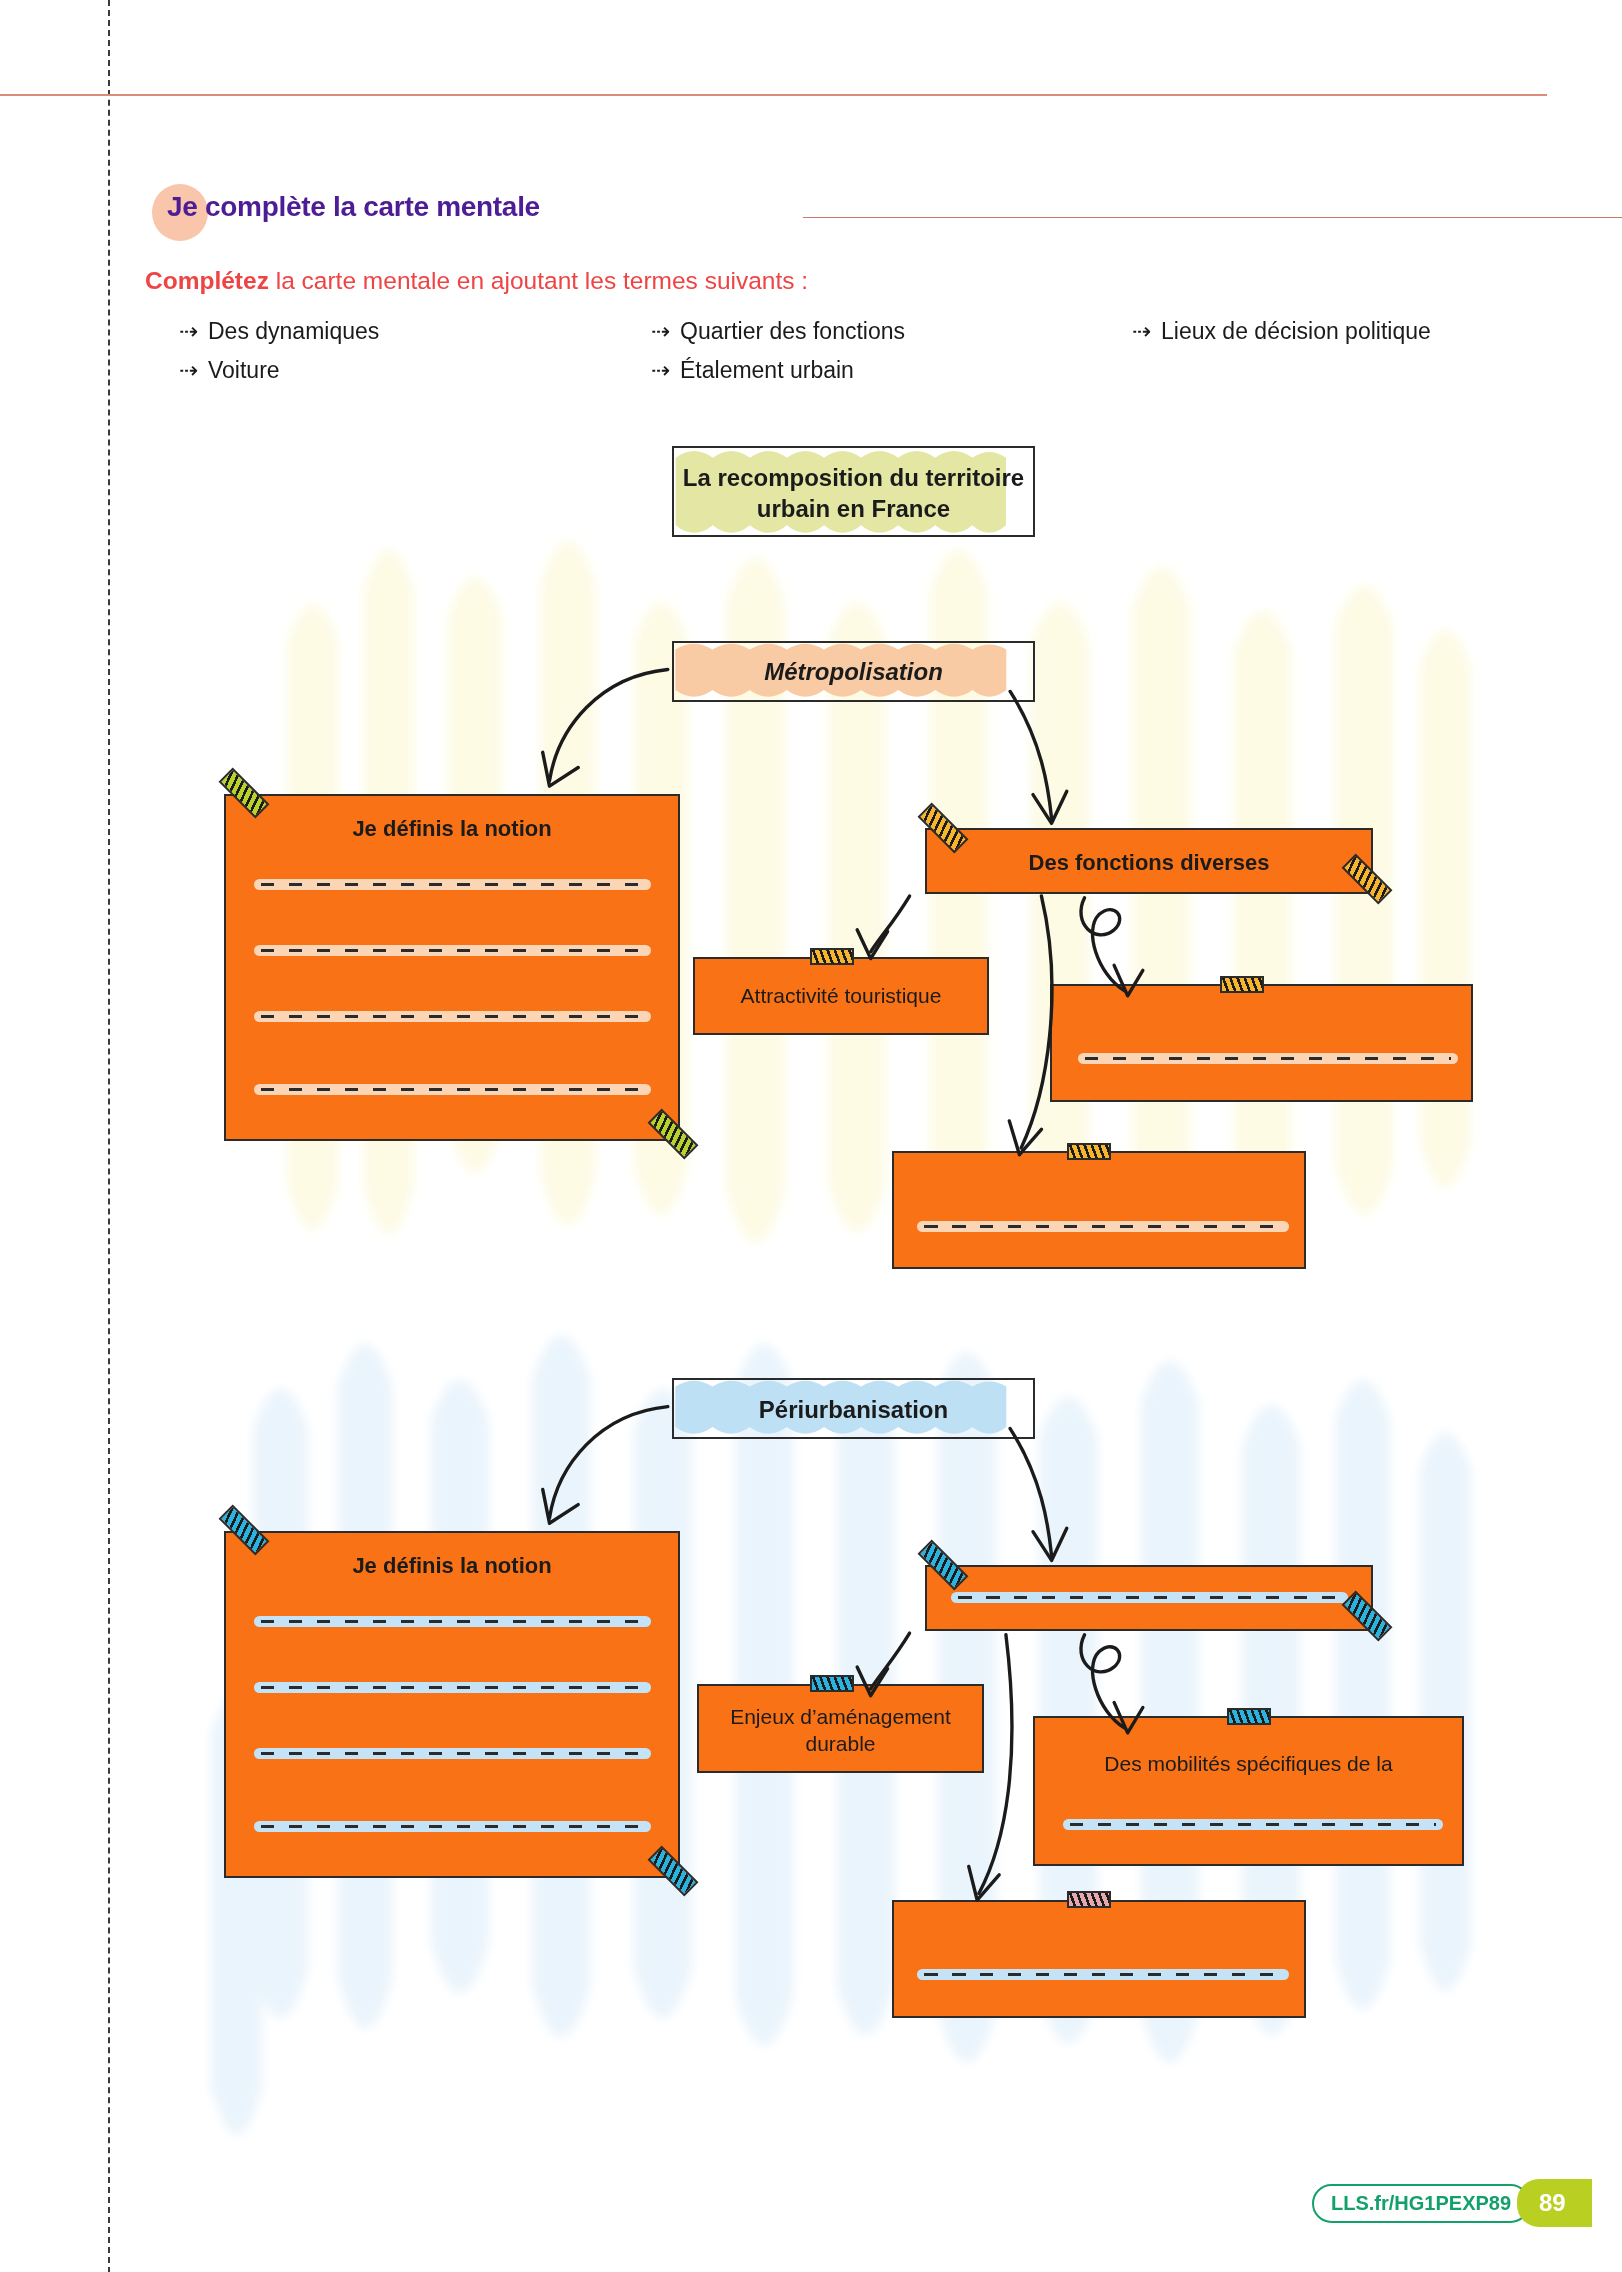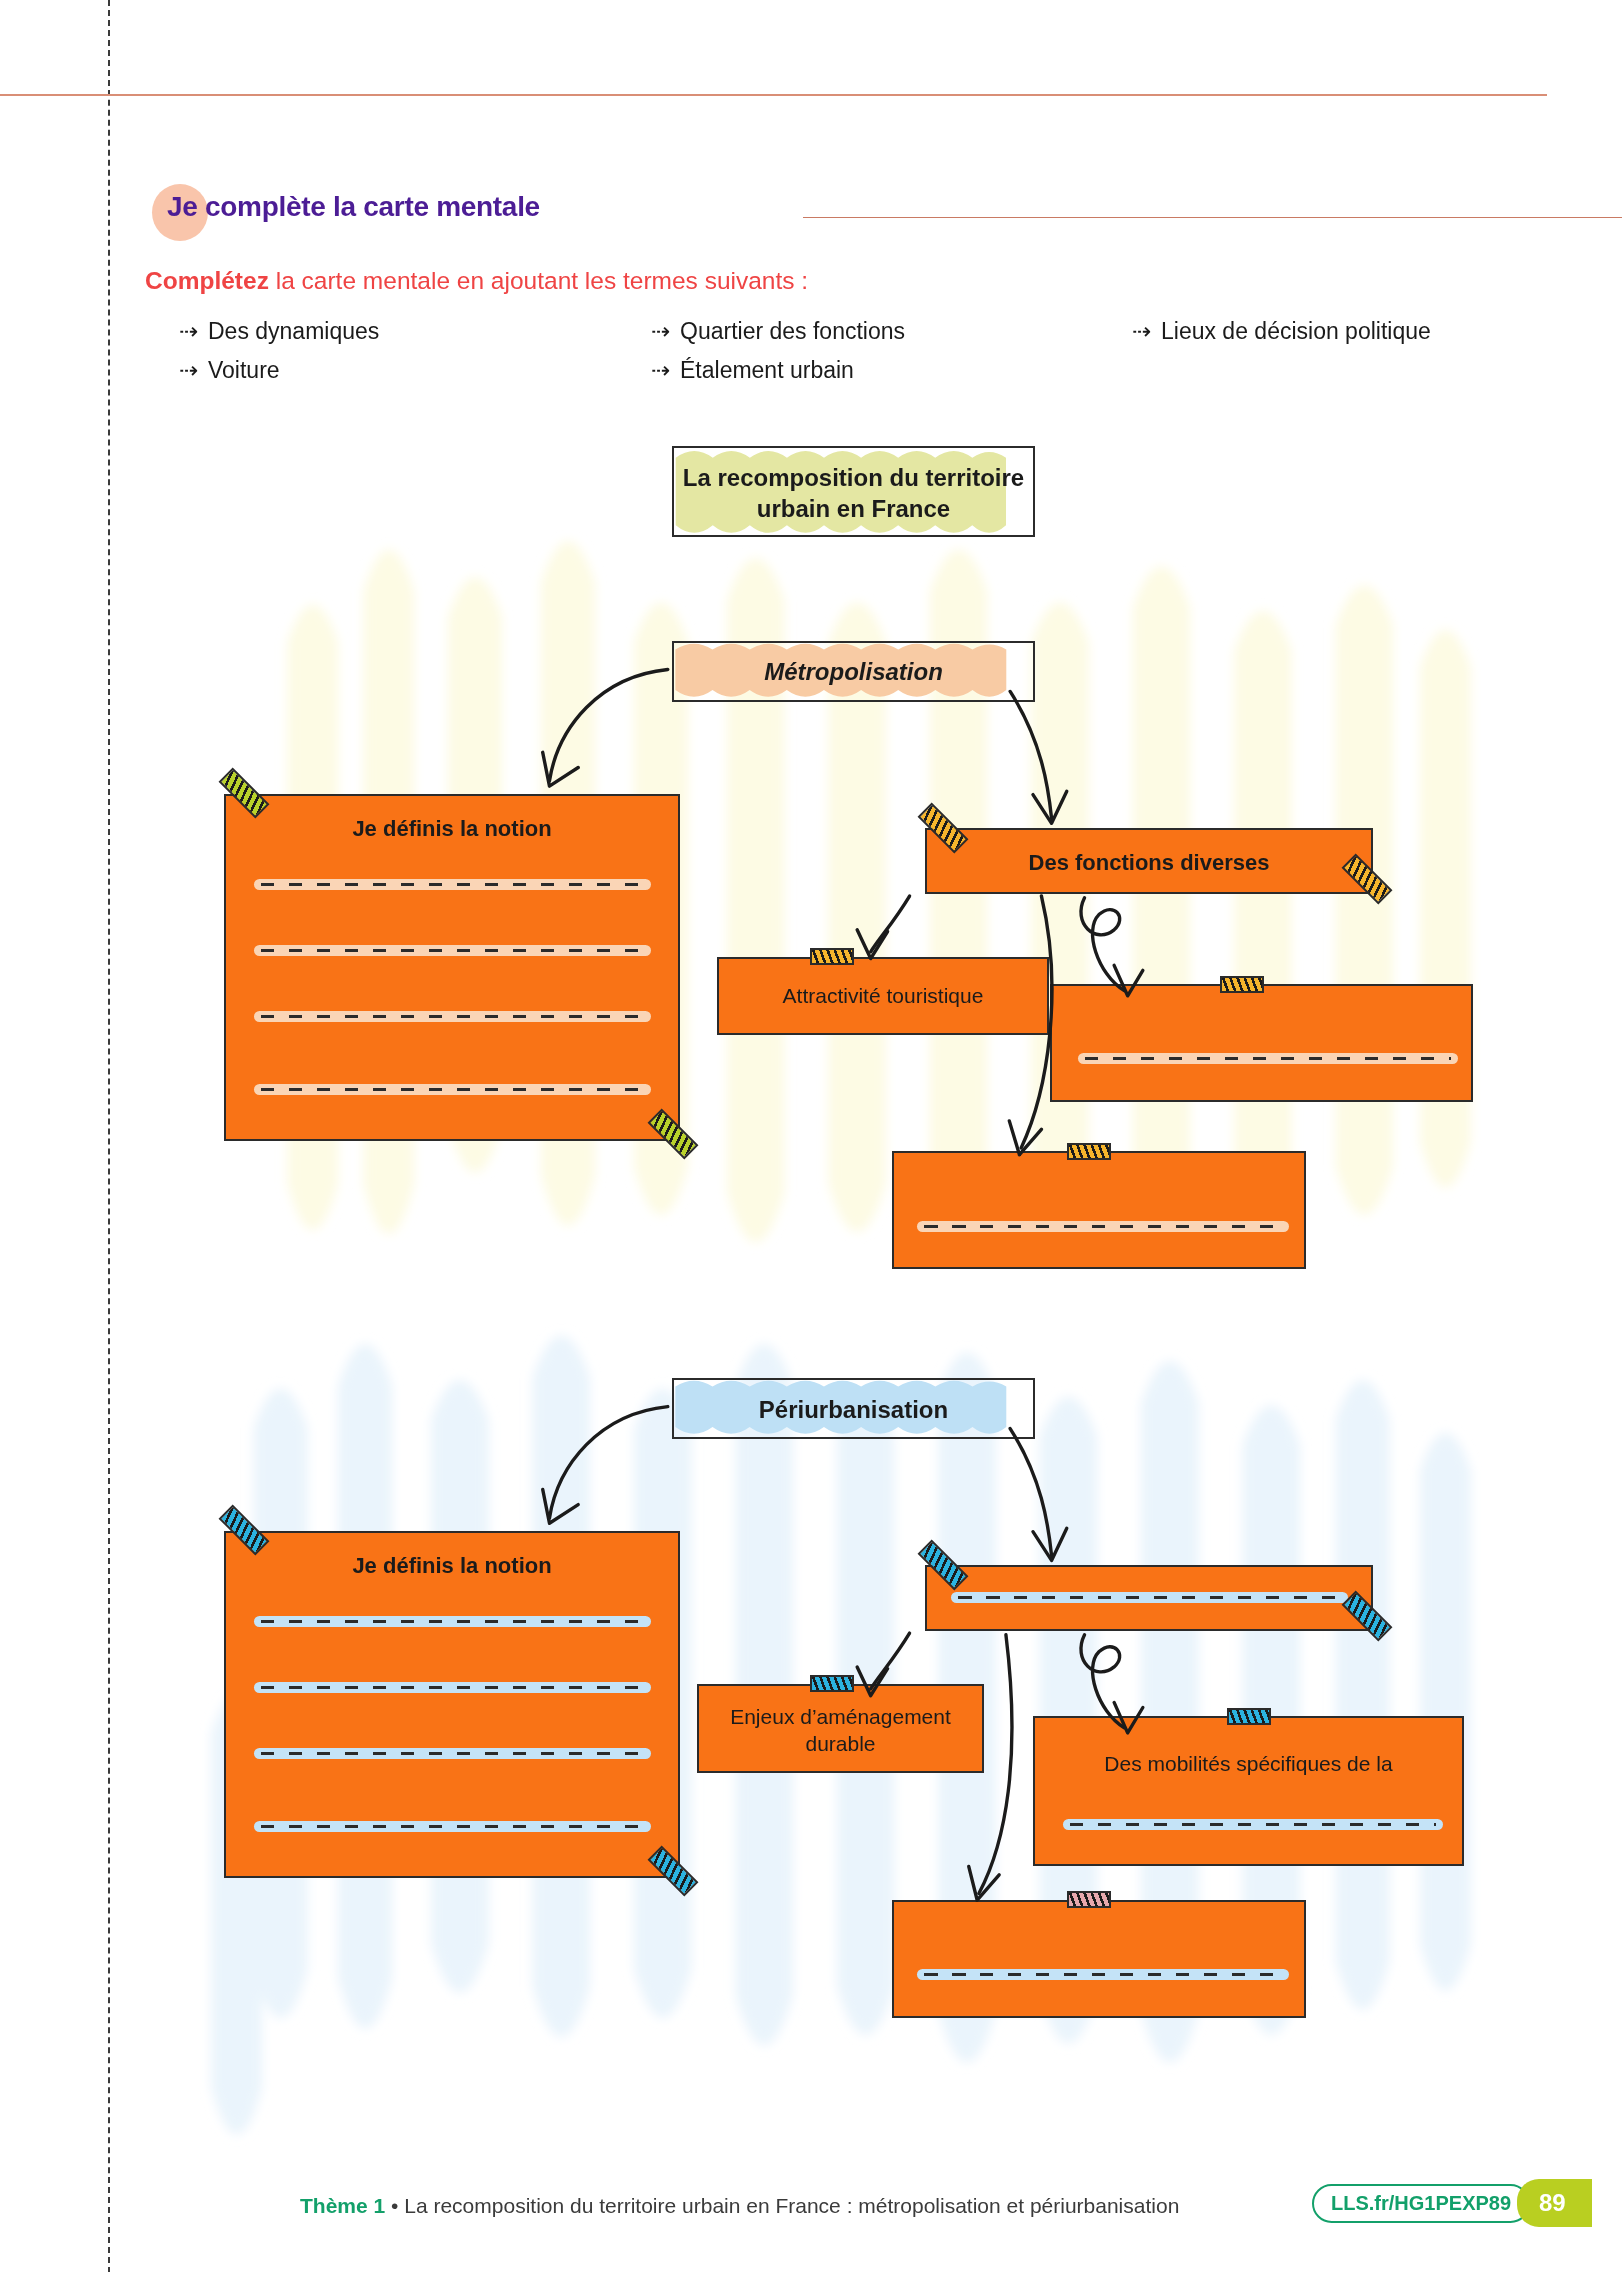--- a/index.html
+++ b/index.html
@@ -237,21 +237,21 @@
 <div class="wline orange" style="left:254px;top:1084px;width:397px;"></div>
 <div class="tape diag g" style="left:218px;top:783px;transform:rotate(45deg);"></div>
 <div class="tape diag g" style="left:647px;top:1124px;transform:rotate(45deg);"></div>
 
 <div class="node" style="left:925px;top:828px;width:448px;height:66px;">
   <div class="node-label bold" style="top:20px;text-align:center;">Des fonctions diverses</div>
 </div>
 <div class="tape diag o" style="left:917px;top:818px;transform:rotate(45deg);"></div>
 <div class="tape diag o" style="left:1341px;top:869px;transform:rotate(45deg);"></div>
 
-<div class="node" style="left:693px;top:957px;width:332px;height:78px;margin-left:24px;">
+<div class="node" style="left:693px;top:957px;width:296px;height:78px;">
   <div class="node-label" style="top:25px;">Attractivité touristique</div>
 </div>
 <div class="tape flat o" style="left:810px;top:948px;"></div>
 
 <div class="node" style="left:1050px;top:984px;width:423px;height:118px;"></div>
 <div class="wline orange" style="left:1078px;top:1053px;width:380px;"></div>
 <div class="tape flat o" style="left:1220px;top:976px;"></div>
 
 <div class="node" style="left:892px;top:1151px;width:414px;height:118px;"></div>
 <div class="wline orange" style="left:917px;top:1221px;width:372px;"></div>
@@ -291,19 +291,16 @@
   <div class="node-label" style="top:34px;">Des mobilités spécifiques de la</div>
 </div>
 <div class="wline blue" style="left:1063px;top:1819px;width:380px;"></div>
 <div class="tape flat b" style="left:1227px;top:1708px;"></div>
 
 <div class="node" style="left:892px;top:1900px;width:414px;height:118px;"></div>
 <div class="wline blue" style="left:917px;top:1969px;width:372px;"></div>
 <div class="tape flat p" style="left:1067px;top:1891px;"></div>
 
 <div id="footer">
-  <div id="footer-text">
-    <span id="footer-theme">Thème 1</span><span> • </span><span>La recomposition du territoire urbain en France : métropolisation et périurbanisation</span>
-  </div>
   <div id="footer-code">LLS.fr/HG1PEXP89</div>
   <div id="page-badge">89</div>
 </div>
 
 
 </body></html>

